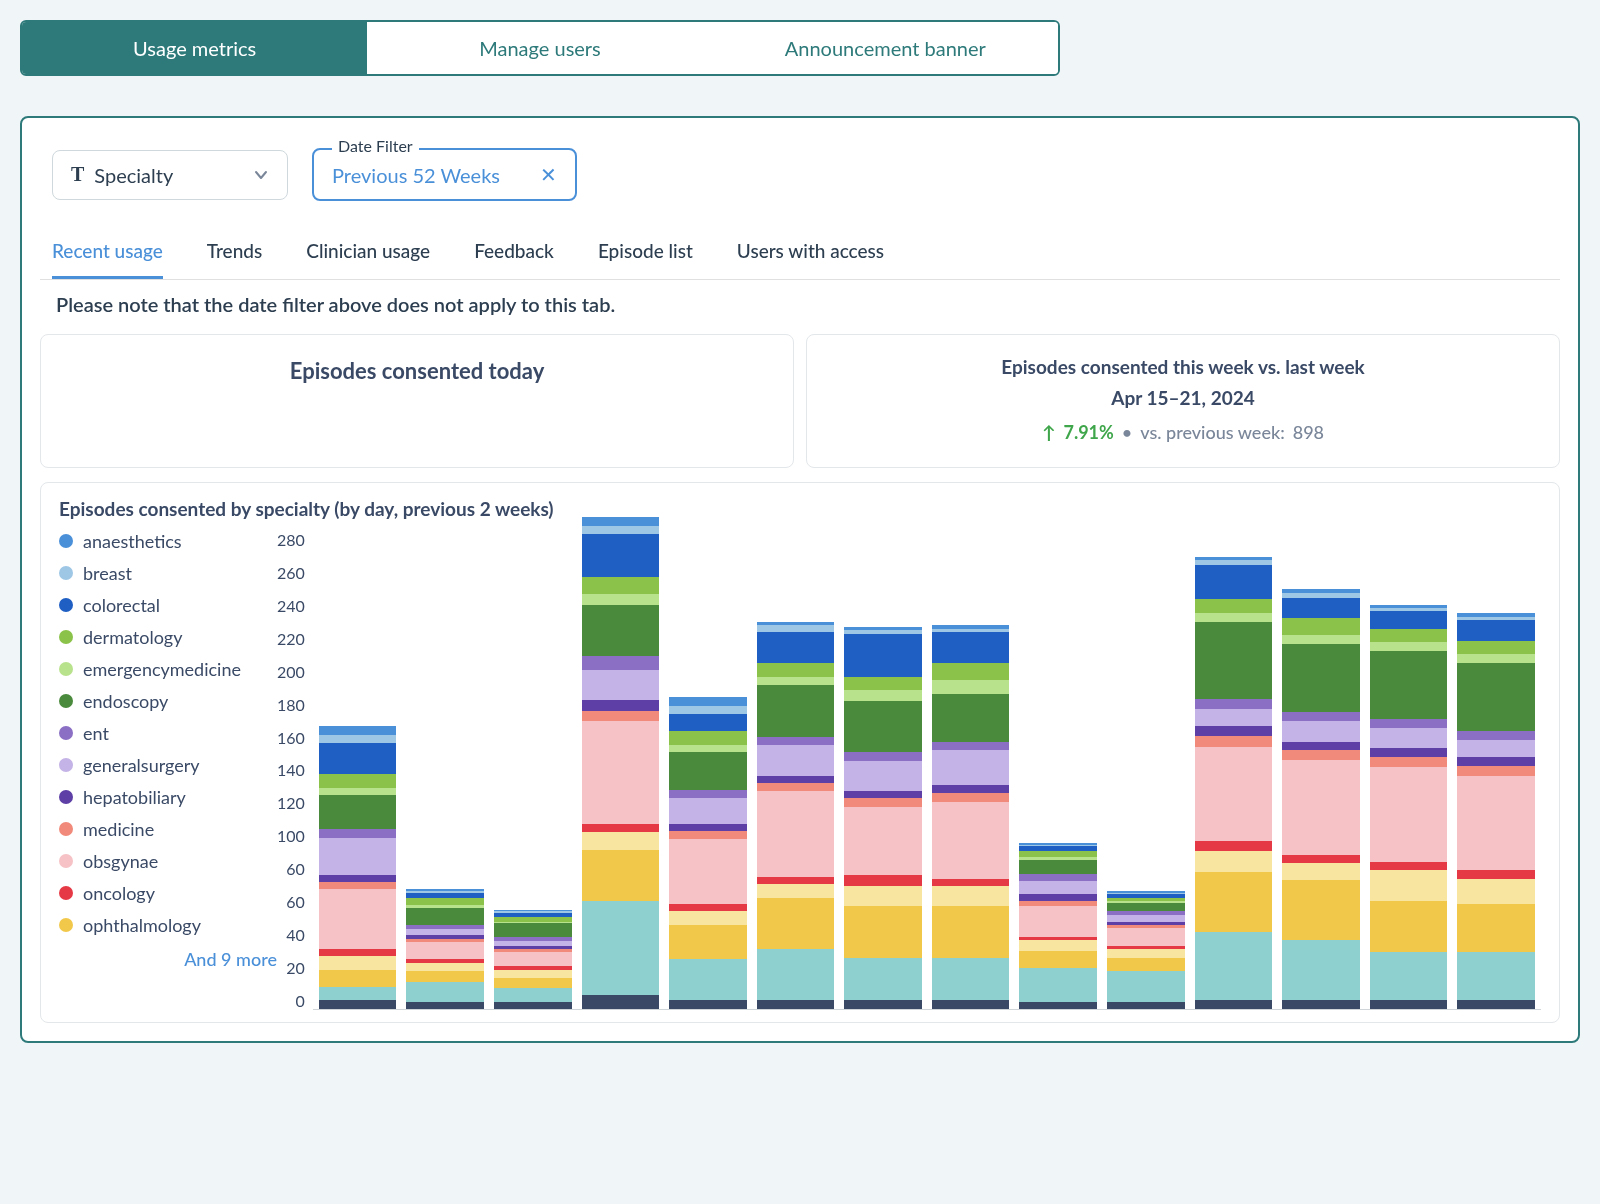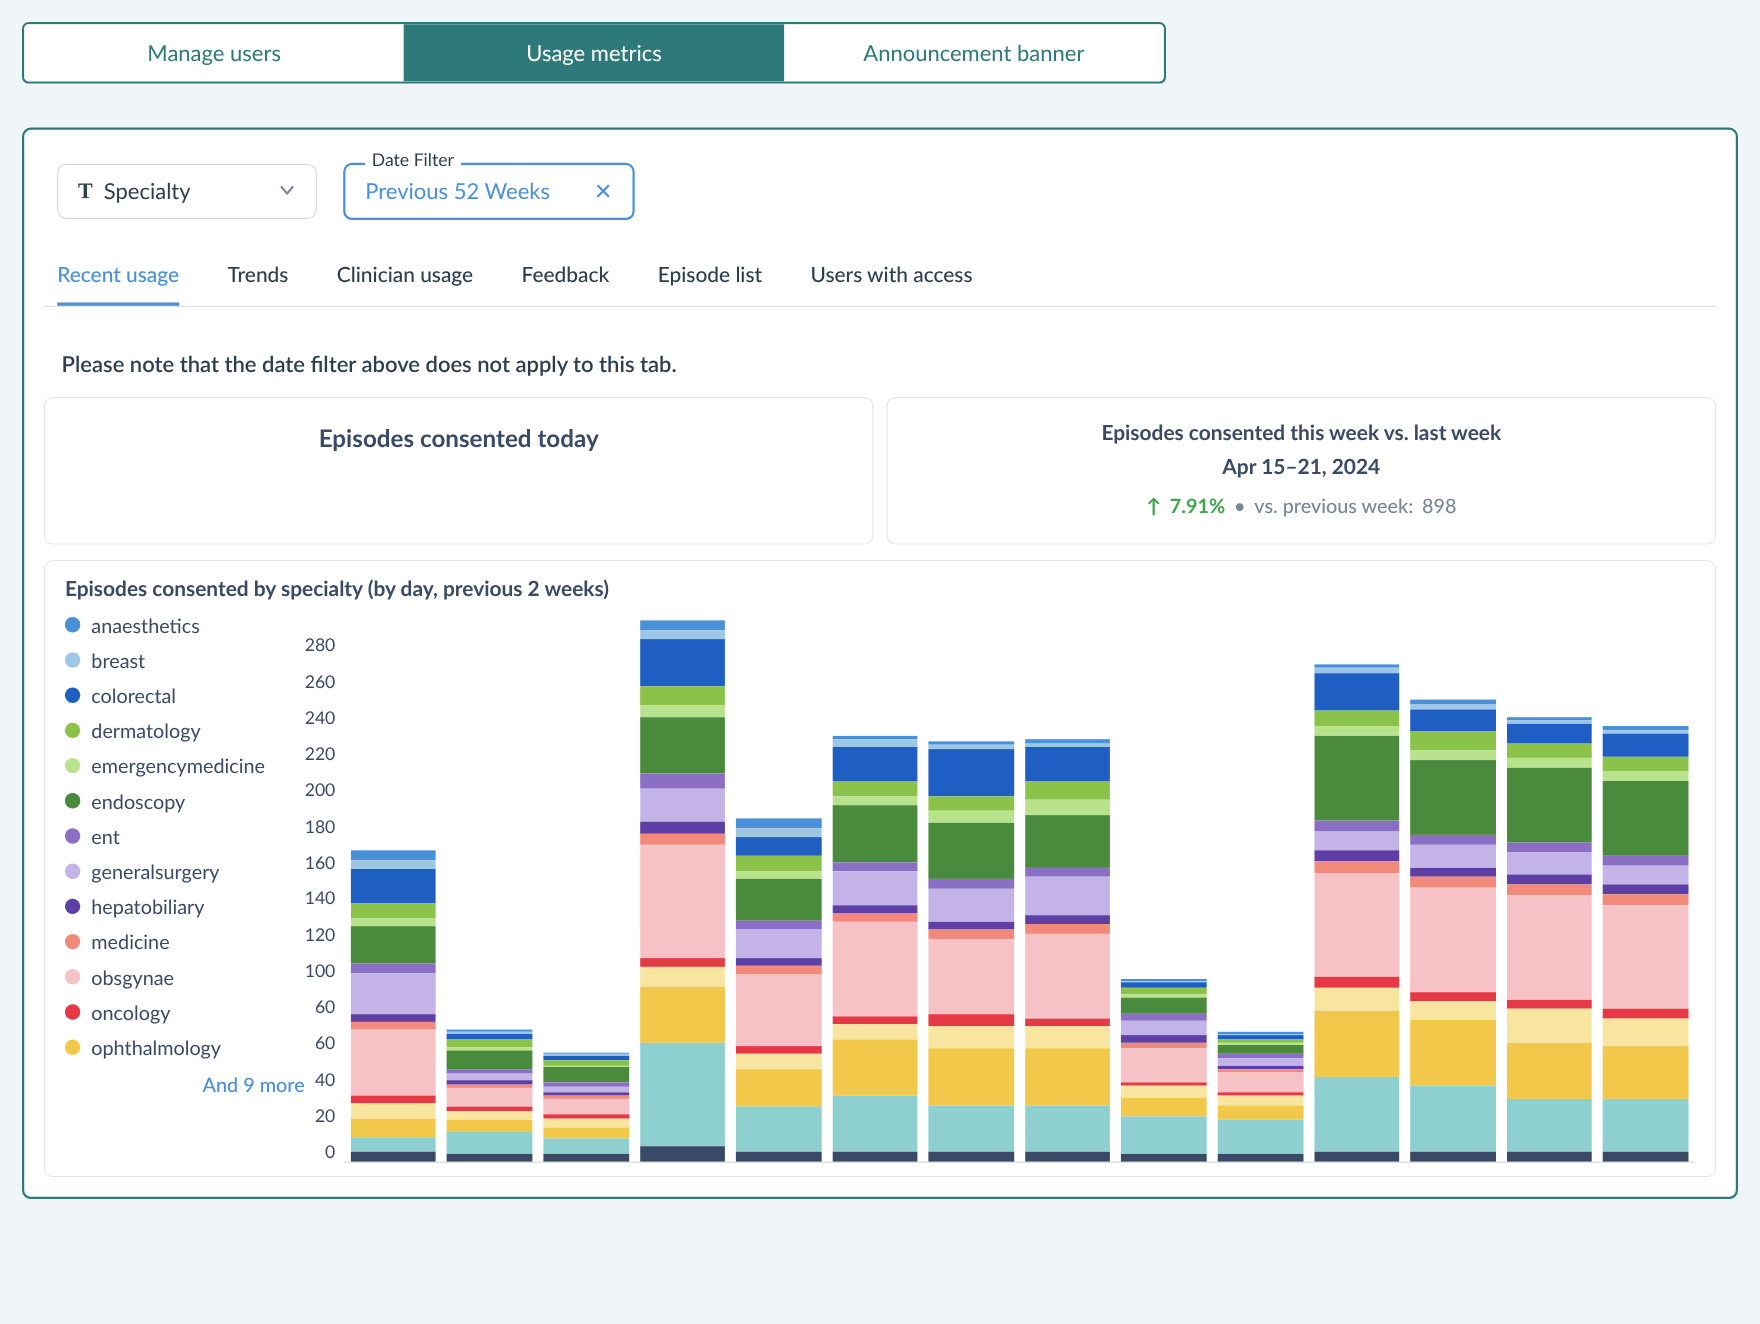--- a/index.html
+++ b/index.html
@@ -84,21 +84,21 @@
 .close-x {
   color: #4a90d9;
   font-weight: 300;
   cursor: pointer;
 }
 .subtabs {
   display: flex;
   gap: 44px;
   border-bottom: 1px solid #e0e0e0;
   padding-left: 12px;
-  margin-bottom: 40px;
+  margin-bottom: 12px;
 }
 .subtab {
   padding-bottom: 14px;
   font-size: 19px;
   color: #2c3e50;
   cursor: pointer;
   font-weight: 500;
 }
 .subtab.active {
   color: #4a90d9;
@@ -180,21 +180,20 @@
 .legend-dot {
   width: 14px;
   height: 14px;
   border-radius: 50%;
   flex-shrink: 0;
 }
 .legend-more { color: #4a90d9; cursor: pointer; margin-top: 2px; font-weight: 500;}
 .plot {
   flex: 1;
   display: flex;
-  margin-top: 20px;
 }
 .yaxis {
   display: flex;
   flex-direction: column;
   justify-content: space-between;
   align-items: flex-end;
   height: 480px;
   padding-right: 8px;
   font-size: 16px;
   color: #3a4a66;
@@ -217,22 +216,22 @@
   flex: 1;
   display: flex;
   flex-direction: column-reverse;
 }
 .seg { width: 100%; }
 </style>
 </head>
 <body>
 
 <div class="tabs-row">
+  <div class="tab active">Usage metrics</div>
   <div class="tab">Manage users</div>
-  <div class="tab active">Usage metrics</div>
   <div class="tab">Announcement banner</div>
 </div>
 
 <div class="panel">
 
   <div class="filters-row">
     <div class="dropdown">
       <div class="left">
         <span style="font-family:serif;font-weight:bold;">T</span>
         <span>Specialty</span>

